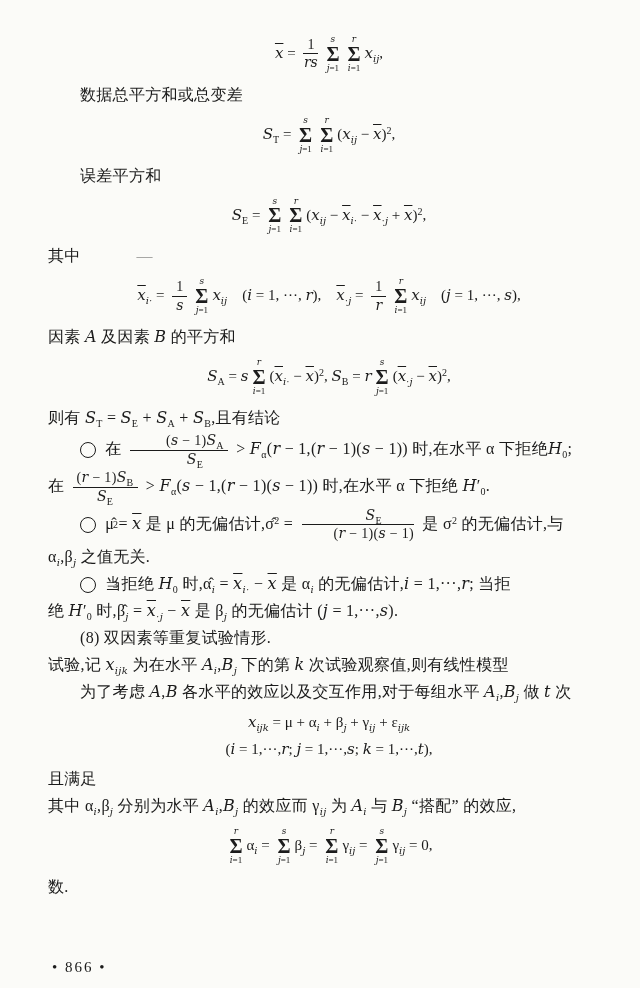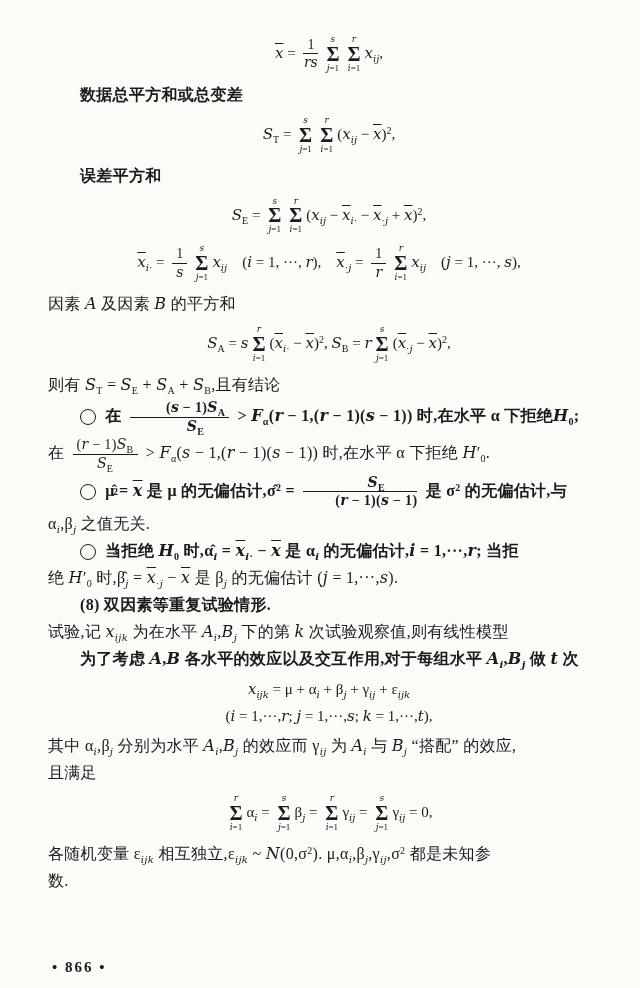--- a/index.html
+++ b/index.html
@@ -3,37 +3,37 @@
 <meta charset="utf-8">
 <style>
   html,body{margin:0;padding:0;}
   body{
     width:640px;height:988px;position:relative;overflow:hidden;
     background:#fbfbf8;color:#1b1b1b;
     font-family:"Liberation Serif","DejaVu Serif",serif;
   }
   .doc{padding:26px 30px 0 48px;}
   .para{font-size:16px;line-height:1.5;margin:3px 0;letter-spacing:.3px;}
-  .ind{text-indent:32px;font-weight:bold;}
+  .ind{text-indent:32px;}
   .fline{text-align:center;font-size:15px;margin:9px 0;}
   i{font-family:"DejaVu Serif",serif;font-style:italic;}
   sub,sup{font-size:10px;line-height:0;}
   sub{vertical-align:-4px;}
   sup{vertical-align:5px;}
   .ov{text-decoration:overline;}
   .frac{display:inline-block;vertical-align:middle;text-align:center;line-height:1.05;margin:0 4px;font-size:14px;}
   .frac .n{display:block;border-bottom:1px solid #1b1b1b;padding:0 4px 1px;}
   .frac .d{display:block;padding-top:1px;}
   .sum{display:inline-flex;flex-direction:column;align-items:center;vertical-align:middle;line-height:1;margin:0 4px;}
   .sum .t,.sum .b{font-size:9px;line-height:1.1;}
   .sum .sg{font-size:20px;line-height:.95;font-weight:bold;}
   .circ{display:inline-block;width:14px;height:14px;line-height:14px;border:1.3px solid #1b1b1b;border-radius:50%;
         font-size:10px;font-style:normal;text-align:center;margin-right:5px;vertical-align:1px;}
   .smudge{opacity:.45;margin-left:56px;}
-  .pagenum{position:absolute;left:52px;bottom:12px;font-size:15px;font-weight:bold;letter-spacing:2px;text-align:center;}
+  .pagenum{position:absolute;left:52px;bottom:12px;font-size:15px;font-weight:normal;letter-spacing:2px;text-align:center;}
 </style>
 </head>
 <body>
 
 <div class="doc">
   <div class="fline"><i class="ov">x</i> = <span class="frac"><span class="n">1</span><span class="d"><i>rs</i></span></span><span class="sum">
         <span class="t"><i>s</i></span>
         <span class="sg">Σ</span>
         <span class="b"><i>j</i>=1</span>
       </span><span class="sum">
@@ -54,20 +54,21 @@
   <div class="para ind">误差平方和</div>
   <div class="fline"><i>S</i><sub>E</sub> = <span class="sum">
         <span class="t"><i>s</i></span>
         <span class="sg">Σ</span>
         <span class="b"><i>j</i>=1</span>
       </span><span class="sum">
         <span class="t"><i>r</i></span>
         <span class="sg">Σ</span>
         <span class="b"><i>i</i>=1</span>
       </span>(<i>x</i><sub><i>ij</i></sub> − <i class="ov">x</i><sub><i>i</i>·</sub> − <i class="ov">x</i><sub>·<i>j</i></sub> + <i class="ov">x</i>)<sup>2</sup>,</div>
+  <div class="para">其中<span class="smudge">—</span></div>
   <div class="fline"><i class="ov">x</i><sub><i>i</i>·</sub> = <span class="frac"><span class="n">1</span><span class="d"><i>s</i></span></span><span class="sum">
         <span class="t"><i>s</i></span>
         <span class="sg">Σ</span>
         <span class="b"><i>j</i>=1</span>
       </span><i>x</i><sub><i>ij</i></sub>　(<i>i</i> = 1, ···, <i>r</i>),　<i class="ov">x</i><sub>·<i>j</i></sub> = <span class="frac"><span class="n">1</span><span class="d"><i>r</i></span></span><span class="sum">
         <span class="t"><i>r</i></span>
         <span class="sg">Σ</span>
         <span class="b"><i>i</i>=1</span>
       </span><i>x</i><sub><i>ij</i></sub>　(<i>j</i> = 1, ···, <i>s</i>),</div>
   <div class="para">因素 <i>A</i> 及因素 <i>B</i> 的平方和</div>
@@ -85,37 +86,36 @@
   <div class="para">在 <span class="frac"><span class="n">(<i>r</i> − 1)<i>S</i><sub>B</sub></span><span class="d"><i>S</i><sub>E</sub></span></span> &gt; <i>F</i><sub>α</sub>(<i>s</i> − 1,(<i>r</i> − 1)(<i>s</i> − 1)) 时,在水平 α 下拒绝 <i>H</i>′<sub>0</sub>.</div>
   <div class="para ind"><span class="circ">2</span> μ̂ = <i class="ov">x</i> 是 μ 的无偏估计,σ̂<sup>2</sup> = <span class="frac"><span class="n"><i>S</i><sub>E</sub></span><span class="d">(<i>r</i> − 1)(<i>s</i> − 1)</span></span> 是 σ<sup>2</sup> 的无偏估计,与</div>
   <div class="para">α<sub><i>i</i></sub>,β<sub><i>j</i></sub> 之值无关.</div>
   <div class="para ind"><span class="circ">3</span> 当拒绝 <i>H</i><sub>0</sub> 时,α̂<sub><i>i</i></sub> = <i class="ov">x</i><sub><i>i</i>·</sub> − <i class="ov">x</i> 是 α<sub><i>i</i></sub> 的无偏估计,<i>i</i> = 1,···,<i>r</i>; 当拒</div>
   <div class="para">绝 <i>H</i>′<sub>0</sub> 时,β̂<sub><i>j</i></sub> = <i class="ov">x</i><sub>·<i>j</i></sub> − <i class="ov">x</i>  是 β<sub><i>j</i></sub> 的无偏估计 (<i>j</i> = 1,···,<i>s</i>).</div>
   <div class="para ind">(8) 双因素等重复试验情形.</div>
   <div class="para">试验,记 <i>x</i><sub><i>ijk</i></sub> 为在水平 <i>A</i><sub><i>i</i></sub>,<i>B</i><sub><i>j</i></sub> 下的第 <i>k</i> 次试验观察值,则有线性模型</div>
   <div class="para ind">为了考虑 <i>A</i>,<i>B</i> 各水平的效应以及交互作用,对于每组水平 <i>A</i><sub><i>i</i></sub>,<i>B</i><sub><i>j</i></sub> 做 <i>t</i> 次</div>
   <div class="fline"><i>x</i><sub><i>ijk</i></sub> = μ + α<sub><i>i</i></sub> + β<sub><i>j</i></sub> + γ<sub><i>ij</i></sub> + ε<sub><i>ijk</i></sub></div>
   <div class="fline">(<i>i</i> = 1,···,<i>r</i>; <i>j</i> = 1,···,<i>s</i>; <i>k</i> = 1,···,<i>t</i>),</div>
+  <div class="para">且满足</div>
   <div class="para">其中 α<sub><i>i</i></sub>,β<sub><i>j</i></sub> 分别为水平 <i>A</i><sub><i>i</i></sub>,<i>B</i><sub><i>j</i></sub> 的效应而 γ<sub><i>ij</i></sub> 为 <i>A</i><sub><i>i</i></sub> 与 <i>B</i><sub><i>j</i></sub> “搭配” 的效应,</div>
-  <div class="para">且满足</div>
   <div class="fline"><span class="sum">
         <span class="t"><i>r</i></span>
         <span class="sg">Σ</span>
         <span class="b"><i>i</i>=1</span>
       </span>α<sub><i>i</i></sub> = <span class="sum">
         <span class="t"><i>s</i></span>
         <span class="sg">Σ</span>
         <span class="b"><i>j</i>=1</span>
       </span>β<sub><i>j</i></sub> = <span class="sum">
         <span class="t"><i>r</i></span>
         <span class="sg">Σ</span>
         <span class="b"><i>i</i>=1</span>
       </span>γ<sub><i>ij</i></sub> = <span class="sum">
         <span class="t"><i>s</i></span>
         <span class="sg">Σ</span>
         <span class="b"><i>j</i>=1</span>
       </span>γ<sub><i>ij</i></sub> = 0,</div>
-  <div class="para">各随机变量 ε<sub><i>ijk</i></sub> 相互独立,ε<sub><i>ijk</i></sub> ~ <i>N</i>(0,σ<sup>2</sup>). μ,α<sub><i>i</i></sub>,β<sub><i>j</i></sub>,γ<sub><i>ij</i></sub>,σ<sup>2</sup> 都是未知参</div>
   <div class="para">数.</div>
 
 </div>
 
 <div class="pagenum">• 866 •</div>
 
 </body></html>

